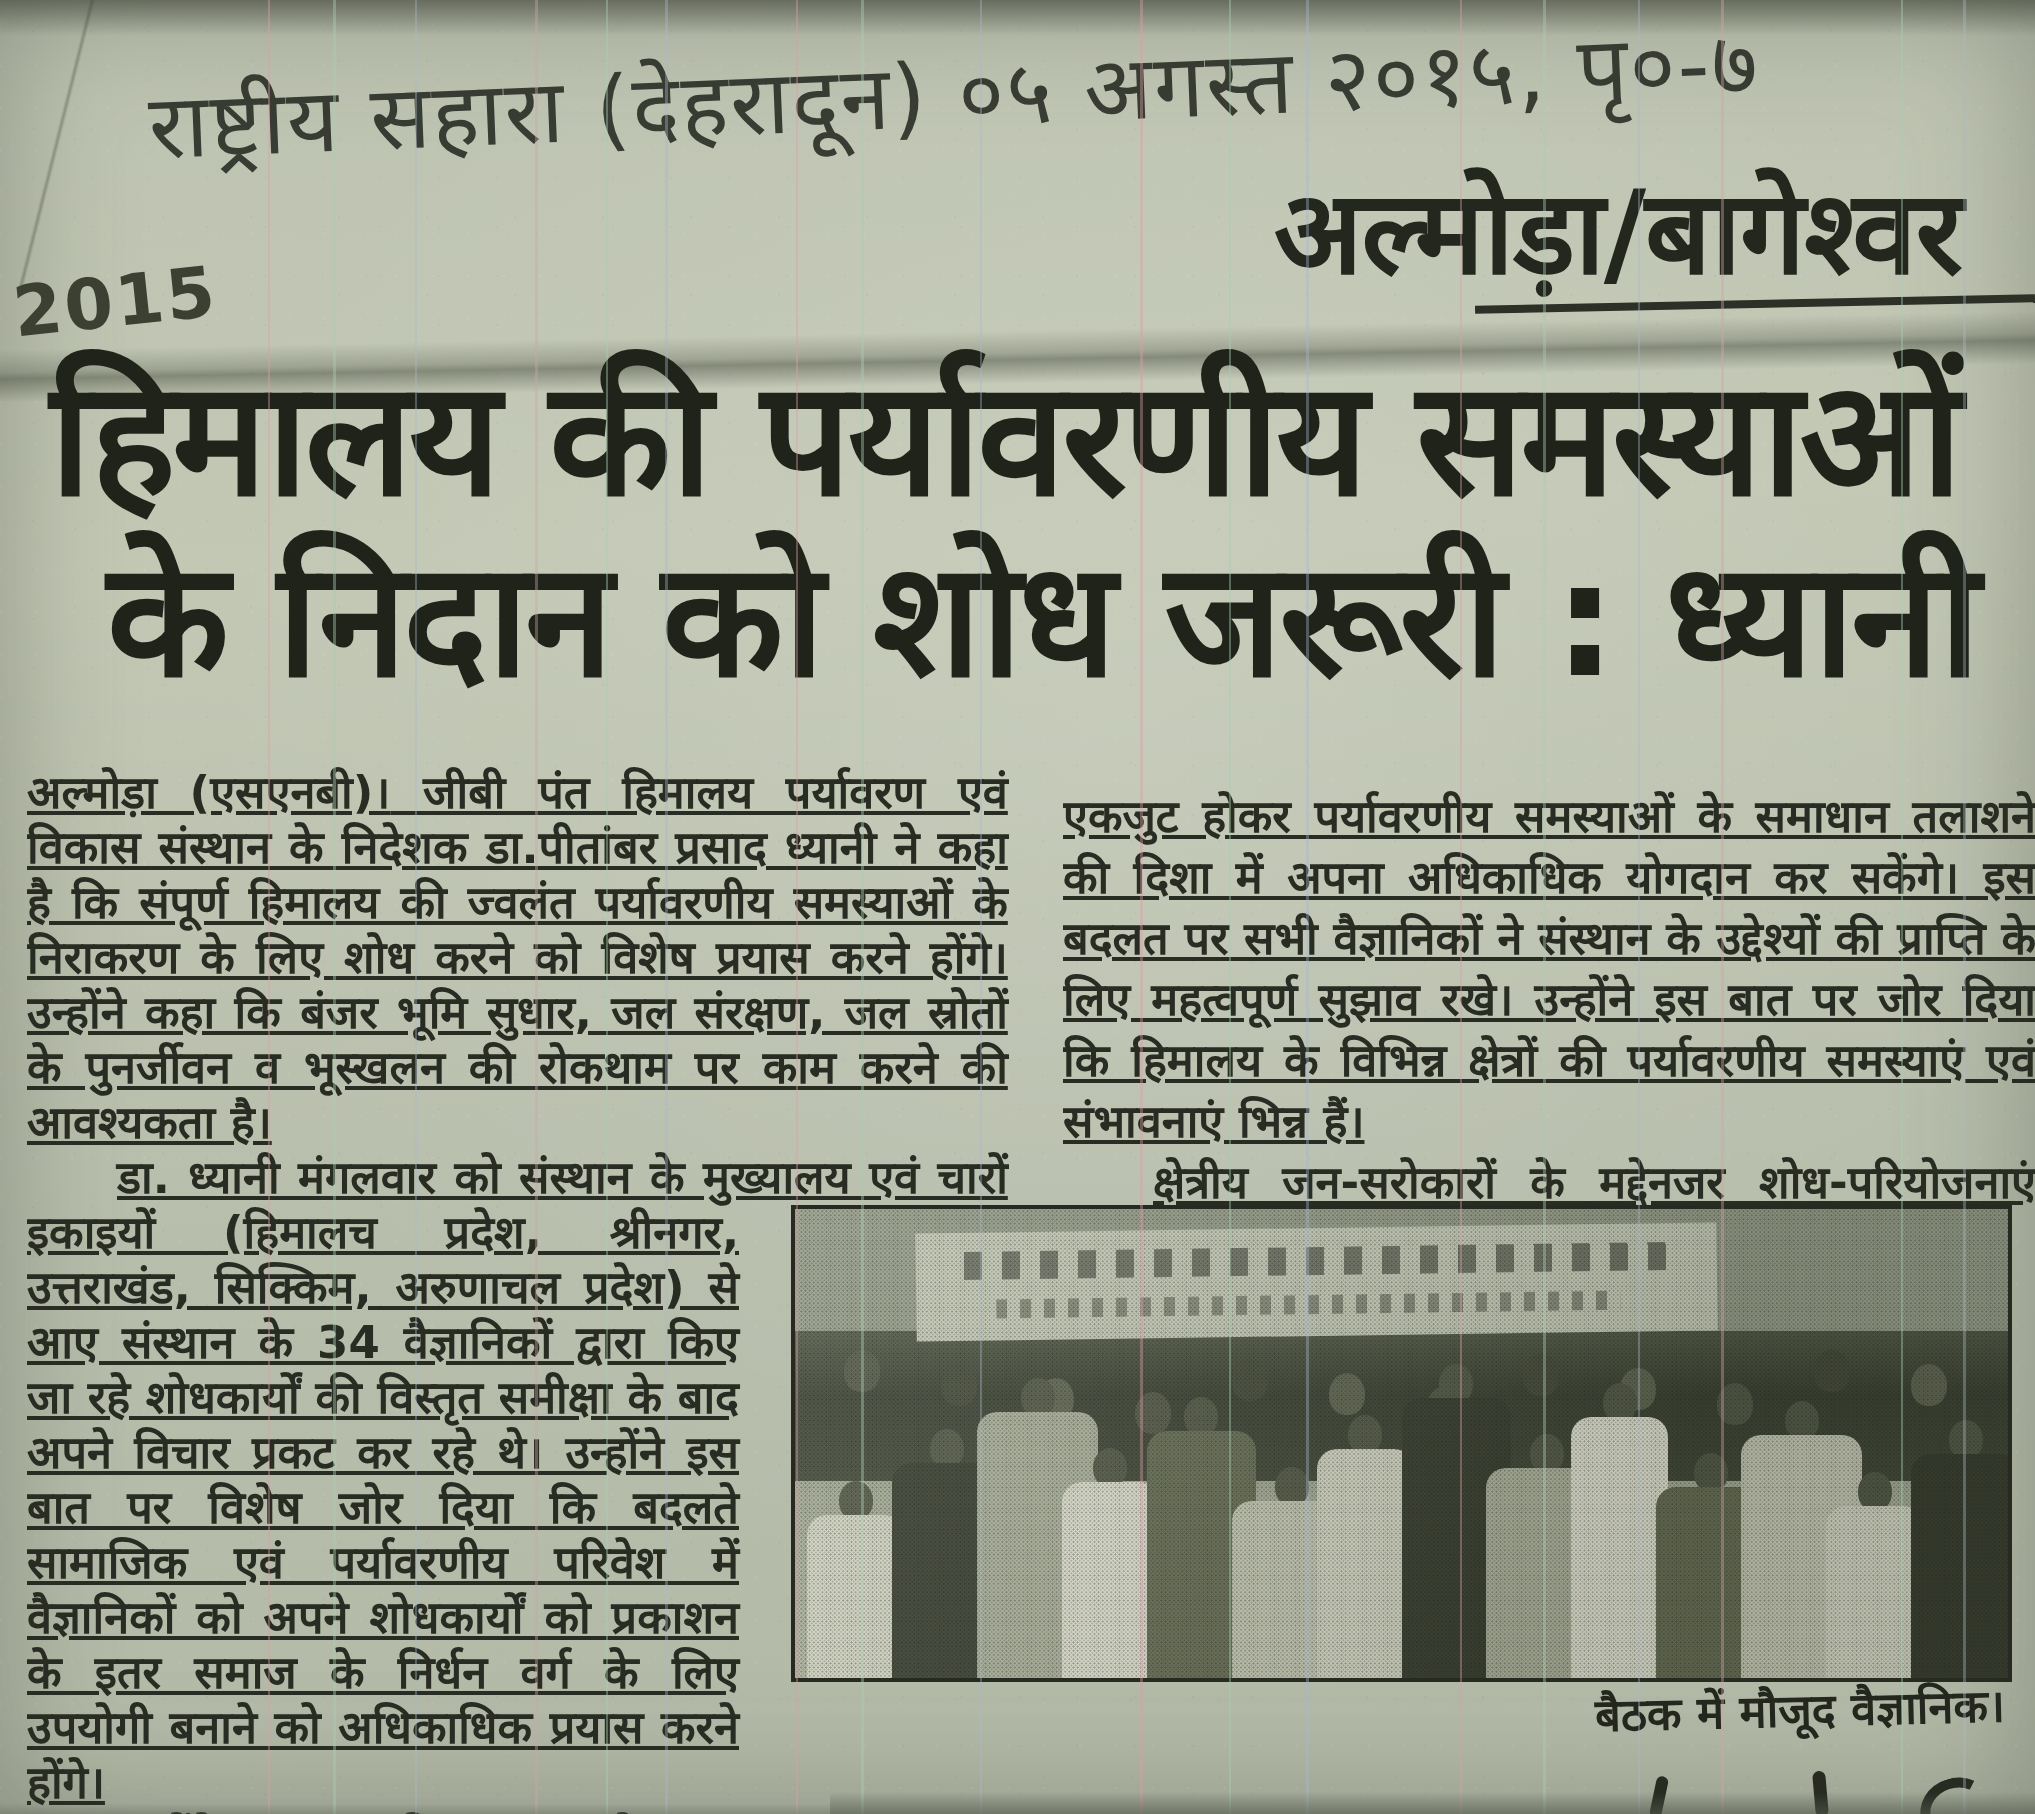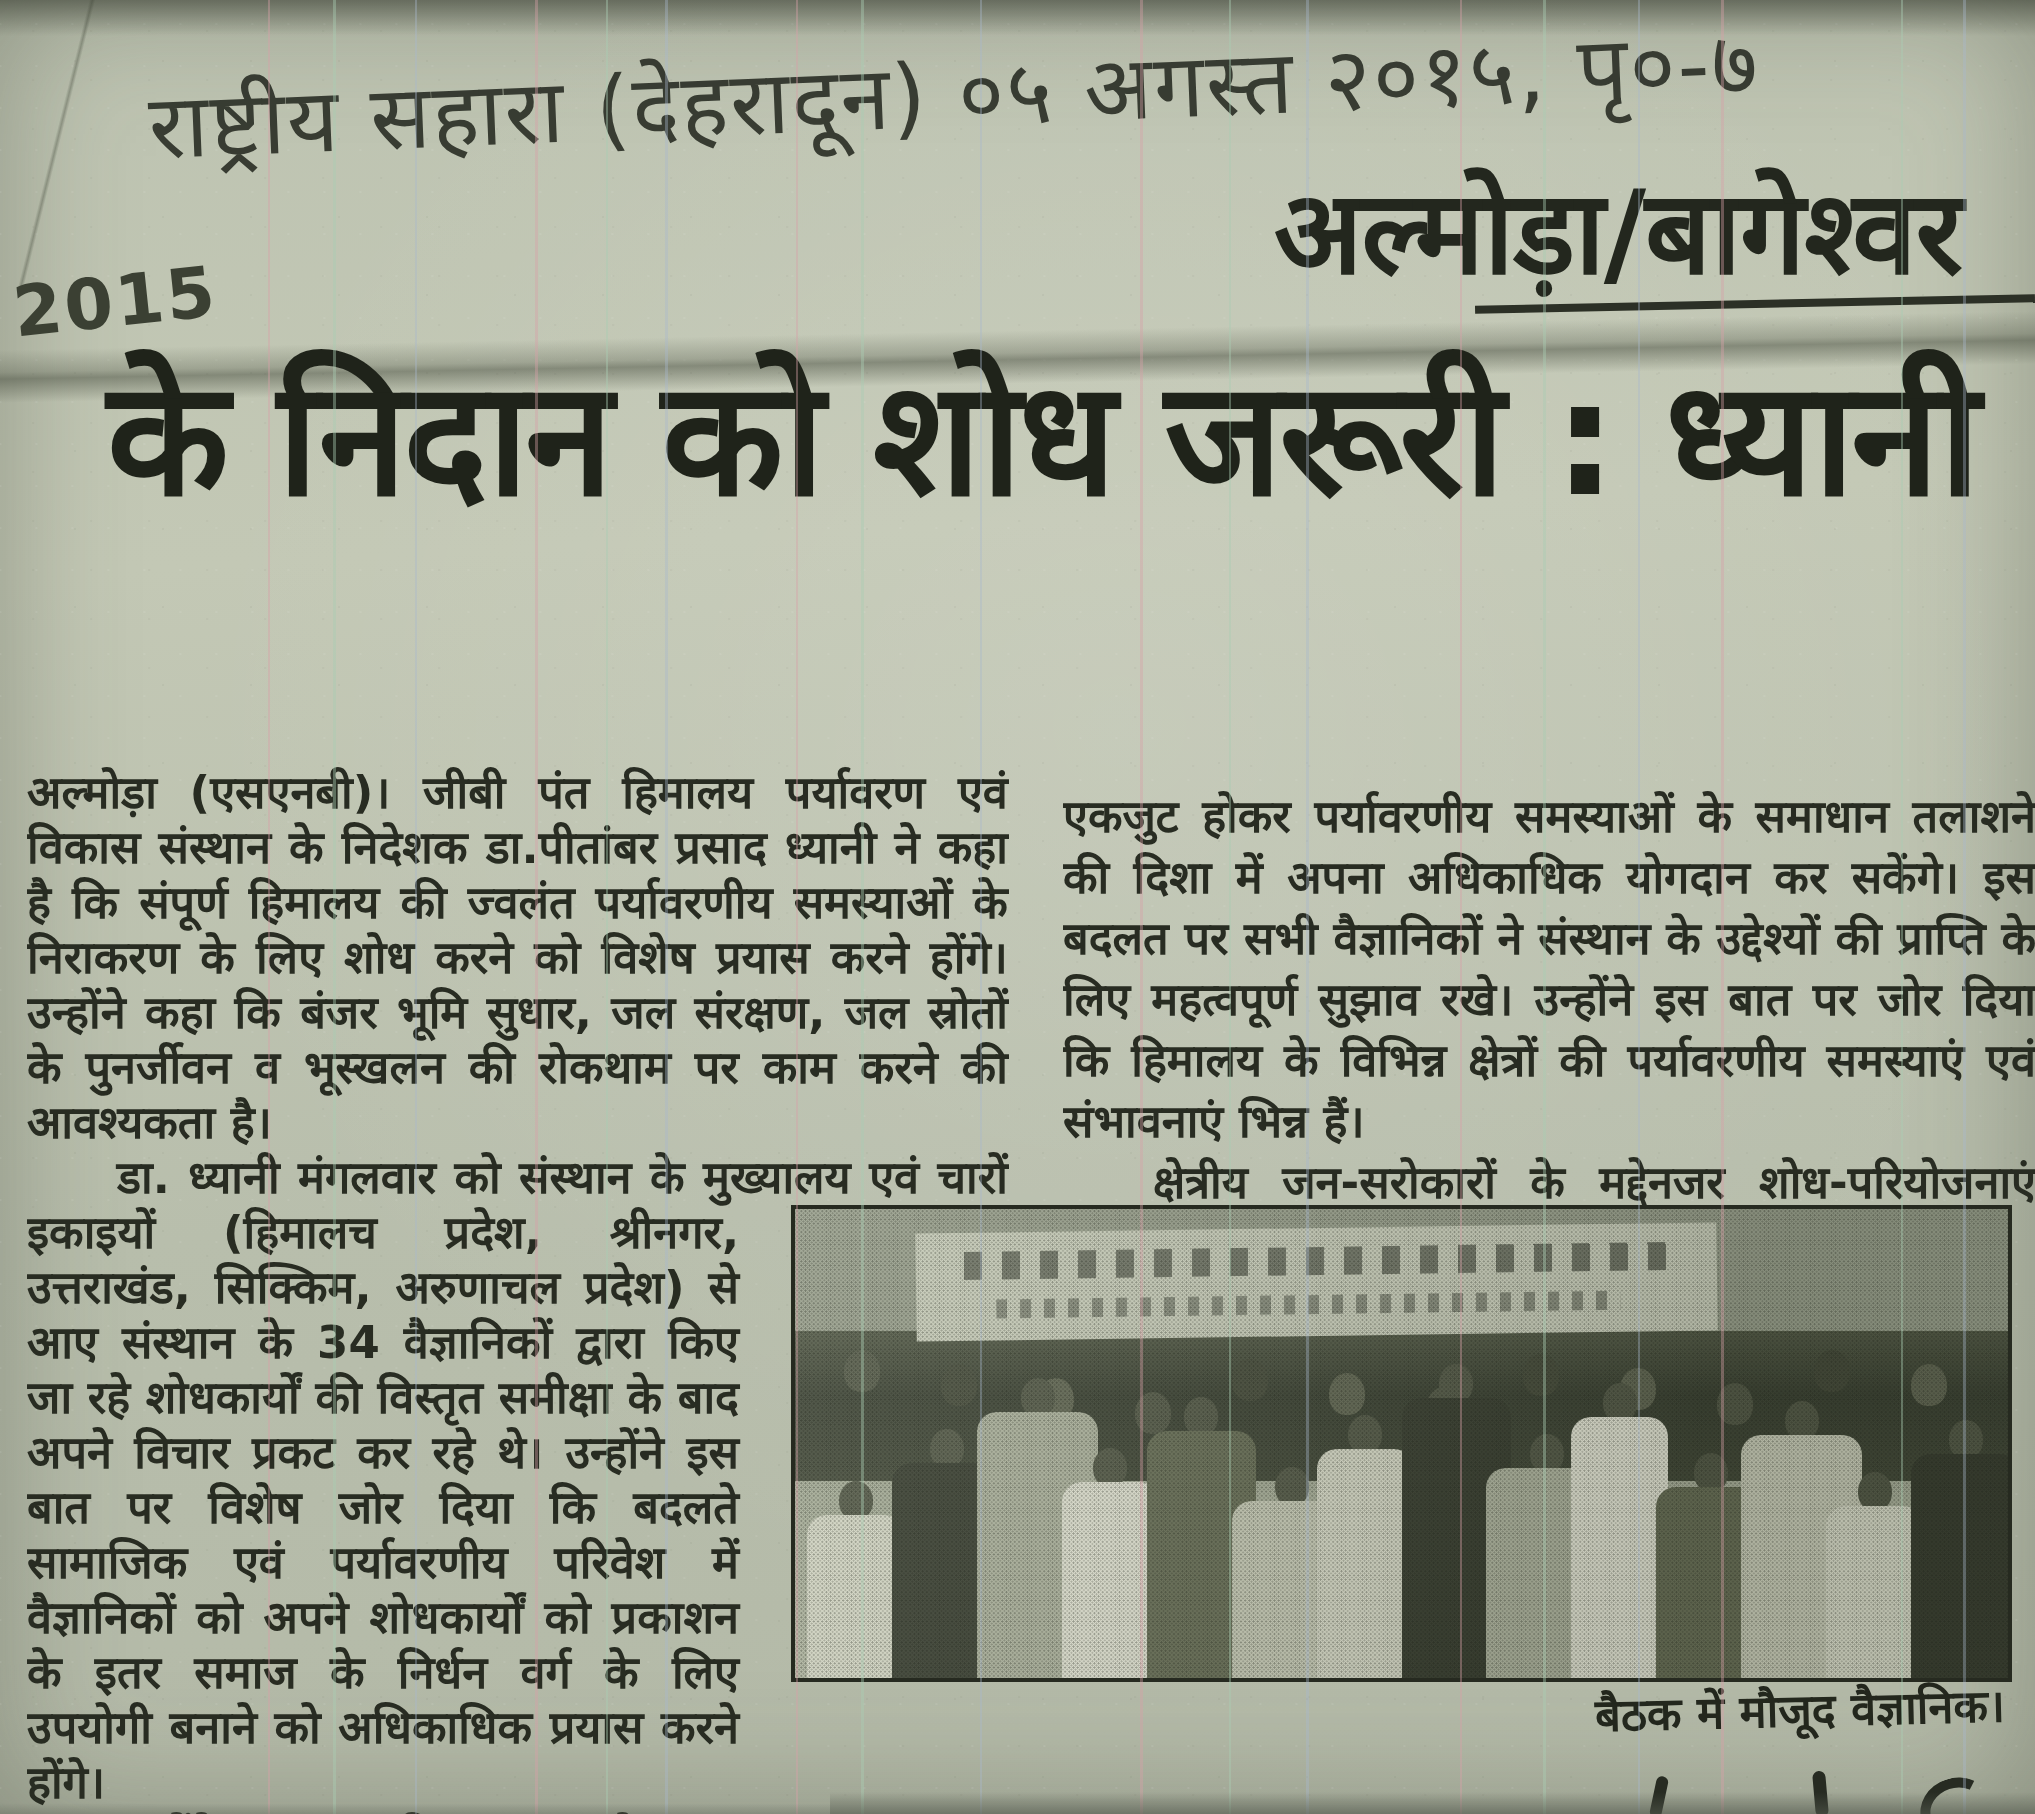--- a/index.html
+++ b/index.html
@@ -62,21 +62,21 @@
   .headline{
     position:absolute; left:50px; top:348px; margin:0; white-space:nowrap;
     font-size:159px; line-height:1.14; font-weight:bold; letter-spacing:-3.6px;
     color:#1f231a;
   }
   .headline span{display:block;}
   .headline .hl2{margin-left:57px;}
 
   
   .col{position:absolute; text-align:justify; font-weight:bold;
-       font-size:45px; color:#282c22;}
+       font-size:45px; color:#282c22;text-decoration:underline;}
   .col p{margin:0; padding:0;}
   .col-left{left:27px; top:765px; width:982px; height:1050px; line-height:55px; overflow:hidden;}
   .col-right{left:1063px; top:786px; width:973px; height:421px; line-height:61px; overflow:hidden;}
   .fs-a{float:right; width:1.2px; height:440px;}
   .fs-b{float:right; clear:right; width:270px; height:610px;}
   .indent{text-indent:90px;}
   .lead{font-weight:bold;}
 
   
   .photo{
@@ -133,20 +133,21 @@
   <div class="crease-mid"></div>
 
   <div class="handwriting">राष्ट्रीय सहारा (देहरादून) ०५ अगस्त २०१५, पृ०-७</div>
 
   <div class="year">2015</div>
 
   <div class="section">अल्मोड़ा/बागेश्वर</div>
   <div class="section-underline"></div>
 
   <h1 class="headline">
+    <span class="hl1">हिमालय की पर्यावरणीय समस्याओं</span>
     <span class="hl2">के निदान को शोध जरूरी : ध्यानी</span>
   </h1>
 
   <div class="col col-left">
     <div class="fs-a"></div>
     <div class="fs-b"></div>
     <p><span class="lead">अल्मोड़ा (एसएनबी)।</span><span> जीबी पंत हिमालय पर्यावरण एवं विकास संस्थान के निदेशक डा.पीतांबर प्रसाद ध्यानी ने कहा है कि संपूर्ण हिमालय की ज्वलंत पर्यावरणीय समस्याओं के निराकरण के लिए शोध करने को विशेष प्रयास करने होंगे। उन्होंने कहा कि बंजर भूमि सुधार, जल संरक्षण, जल स्रोतों के पुनर्जीवन व भूस्खलन की रोकथाम पर काम करने की आवश्यकता है।</span></p>
     <p class="indent">डा. ध्यानी मंगलवार को संस्थान के मुख्यालय एवं चारों इकाइयों (हिमालच प्रदेश, श्रीनगर, उत्तराखंड, सिक्किम, अरुणाचल प्रदेश) से आए संस्थान के 34 वैज्ञानिकों द्वारा किए जा रहे शोधकार्यों की विस्तृत समीक्षा के बाद अपने विचार प्रकट कर रहे थे। उन्होंने इस बात पर विशेष जोर दिया कि बदलते सामाजिक एवं पर्यावरणीय परिवेश में वैज्ञानिकों को अपने शोधकार्यों को प्रकाशन के इतर समाज के निर्धन वर्ग के लिए उपयोगी बनाने को अधिकाधिक प्रयास करने होंगे।</p>
     <p class="indent">उन्होंने संस्थान की स्थापना के 25 वर्षों के सफर पर दृष्टि डालते हुए बताया कि संस्थान के शोधकार्यों में आगामी पंचवर्षीय योजना में आमूल-चूल परिवर्तन किया जाएगा। इससे वैज्ञानिक</p>
   </div>

